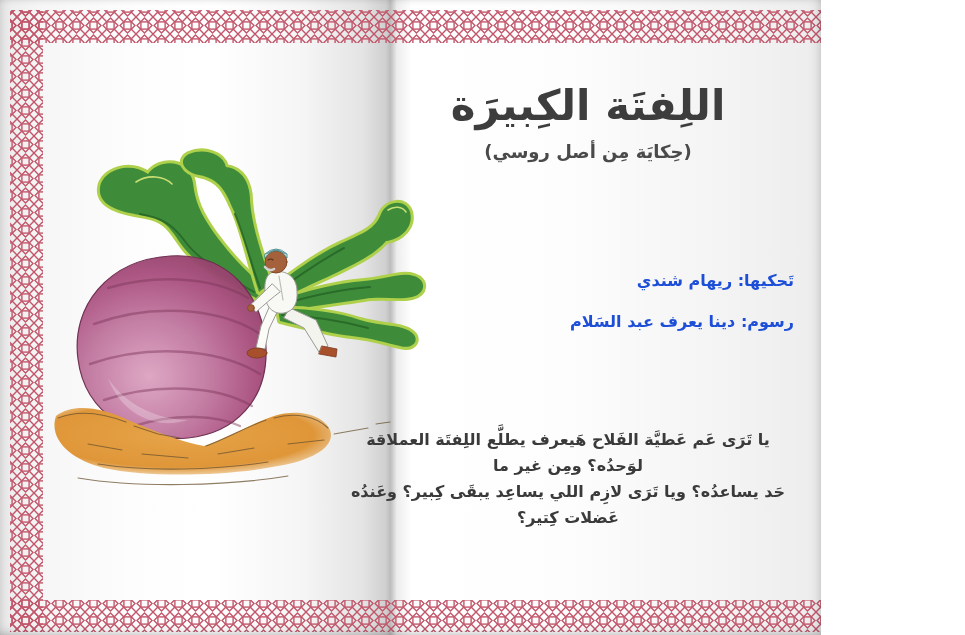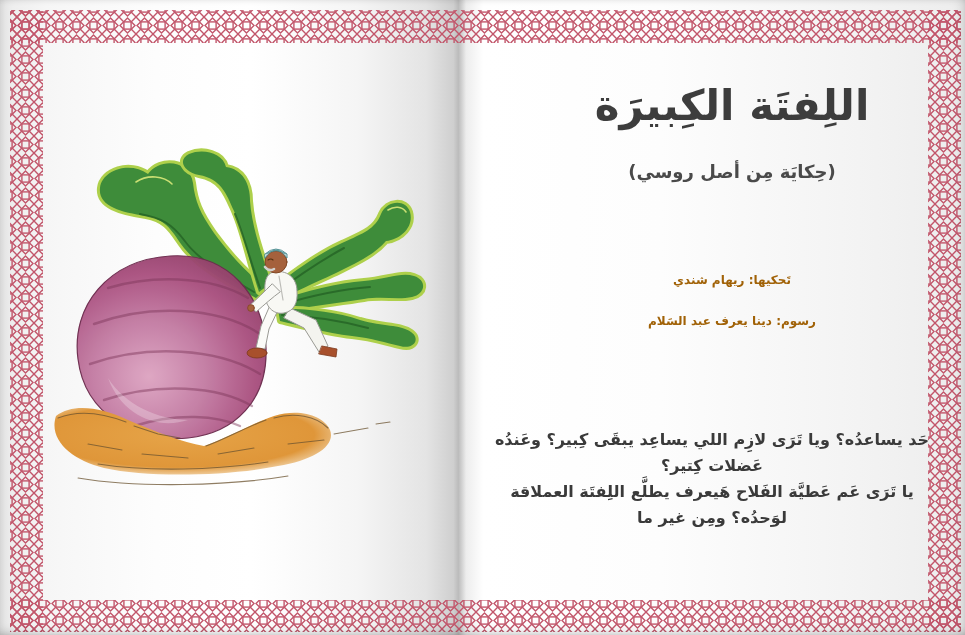--- a/index.html
+++ b/index.html
@@ -1,18 +1,18 @@
 <!DOCTYPE html>
 <html lang="ar"><head>
 <meta charset="utf-8">
 <style>
   html,body{margin:0;padding:0;background:#ffffff;}
   .canvas{
     position:relative;
-    width:965px;height:635px;
+    width:821px;height:635px;
     overflow:hidden;
     background:#ffffff;
     font-family:"DejaVu Sans", sans-serif;
   }
   
   .page-left{
     position:absolute;top:0;bottom:0;left:0;width:47.5%;
     background:linear-gradient(to right,
       #ebebeb 0%,#f6f6f6 10%,#fdfdfd 34%,#ffffff 55%,
       #f5f5f5 78%,#e4e4e4 93%,#cfcfcf 99%,#bdbdbd 100%);
@@ -39,25 +39,25 @@
   .rtl{direction:rtl;}
   .title-block{
     position:absolute;top:80px;right:27px;width:412px;
     text-align:center;color:#3b3b3b;
   }
   .book-title{
     font-size:42px;font-weight:bold;letter-spacing:0;
     color:#3d3d3d;line-height:1.25;
   }
   .book-subtitle{
-    margin-top:28px;font-size:18px;font-weight:bold;color:#4a4a4a;
+    margin-top:8px;font-size:18px;font-weight:bold;color:#4a4a4a;
   }
   .credits-block{
     position:absolute;top:260px;right:27px;width:412px;
-    text-align:center;color:#a16207;font-size:12px;font-weight:bold;
+    color:#1d4ed8;font-size:16px;font-weight:bold;
     line-height:41px;
   }
   .blurb-block{
     position:absolute;top:427px;right:27px;width:452px;
     text-align:center;color:#3a3a3a;font-size:16px;font-weight:bold;
     line-height:26px;
   }
 </style>
 </head>
 <body>
@@ -173,18 +173,18 @@
     <div class="book-title">اللِفتَة الكِبيرَة</div>
     <div class="book-subtitle">(حِكايَة مِن أصل روسي)</div>
   </div>
 
   <div class="credits-block rtl">
     <div>تَحكيها: ريهام شندي</div>
     <div>رسوم: دينا يعرف عبد السَلام</div>
   </div>
 
   <div class="blurb-block rtl">
+    <div>يا تَرَى عَم عَطيَّة الفَلاح هَيعرف يطلَّع اللِفتَة العملاقة لوَحدُه؟ ومِن غير ما</div>
     <div>حَد يساعدُه؟ ويا تَرَى لازِم اللي يساعِد يبقَى كِبير؟ وعَندُه عَضلات كِتير؟</div>
-    <div>يا تَرَى عَم عَطيَّة الفَلاح هَيعرف يطلَّع اللِفتَة العملاقة لوَحدُه؟ ومِن غير ما</div>
   </div>
 
   <div class="vignette"></div>
 </div>
 
 </body></html>

